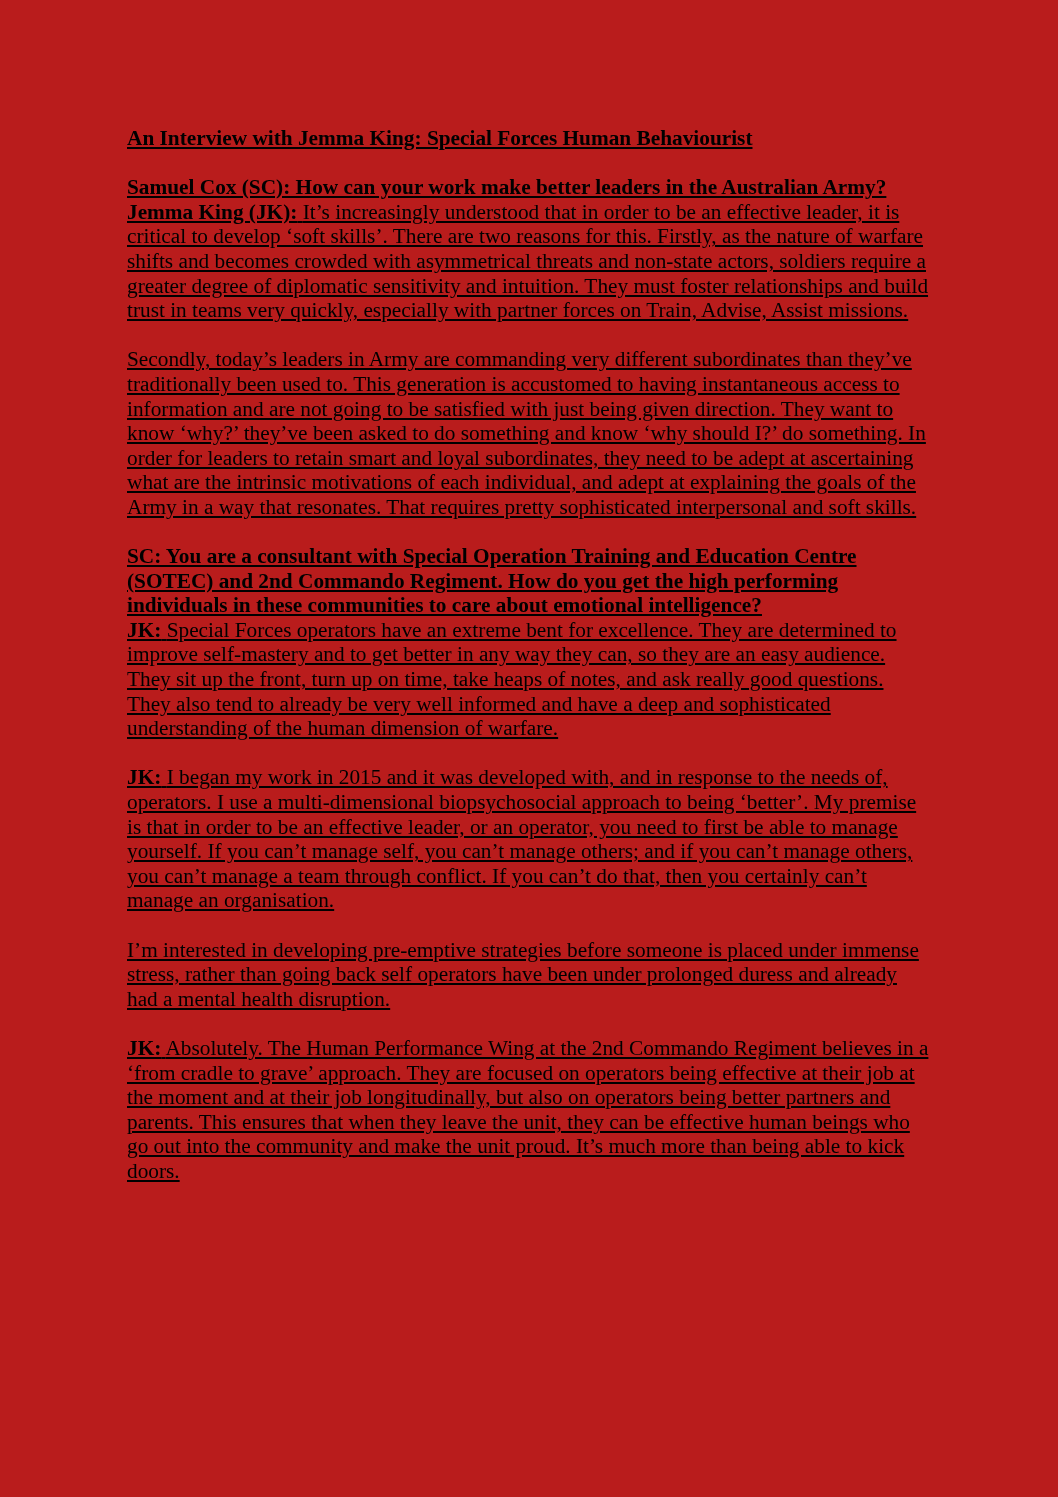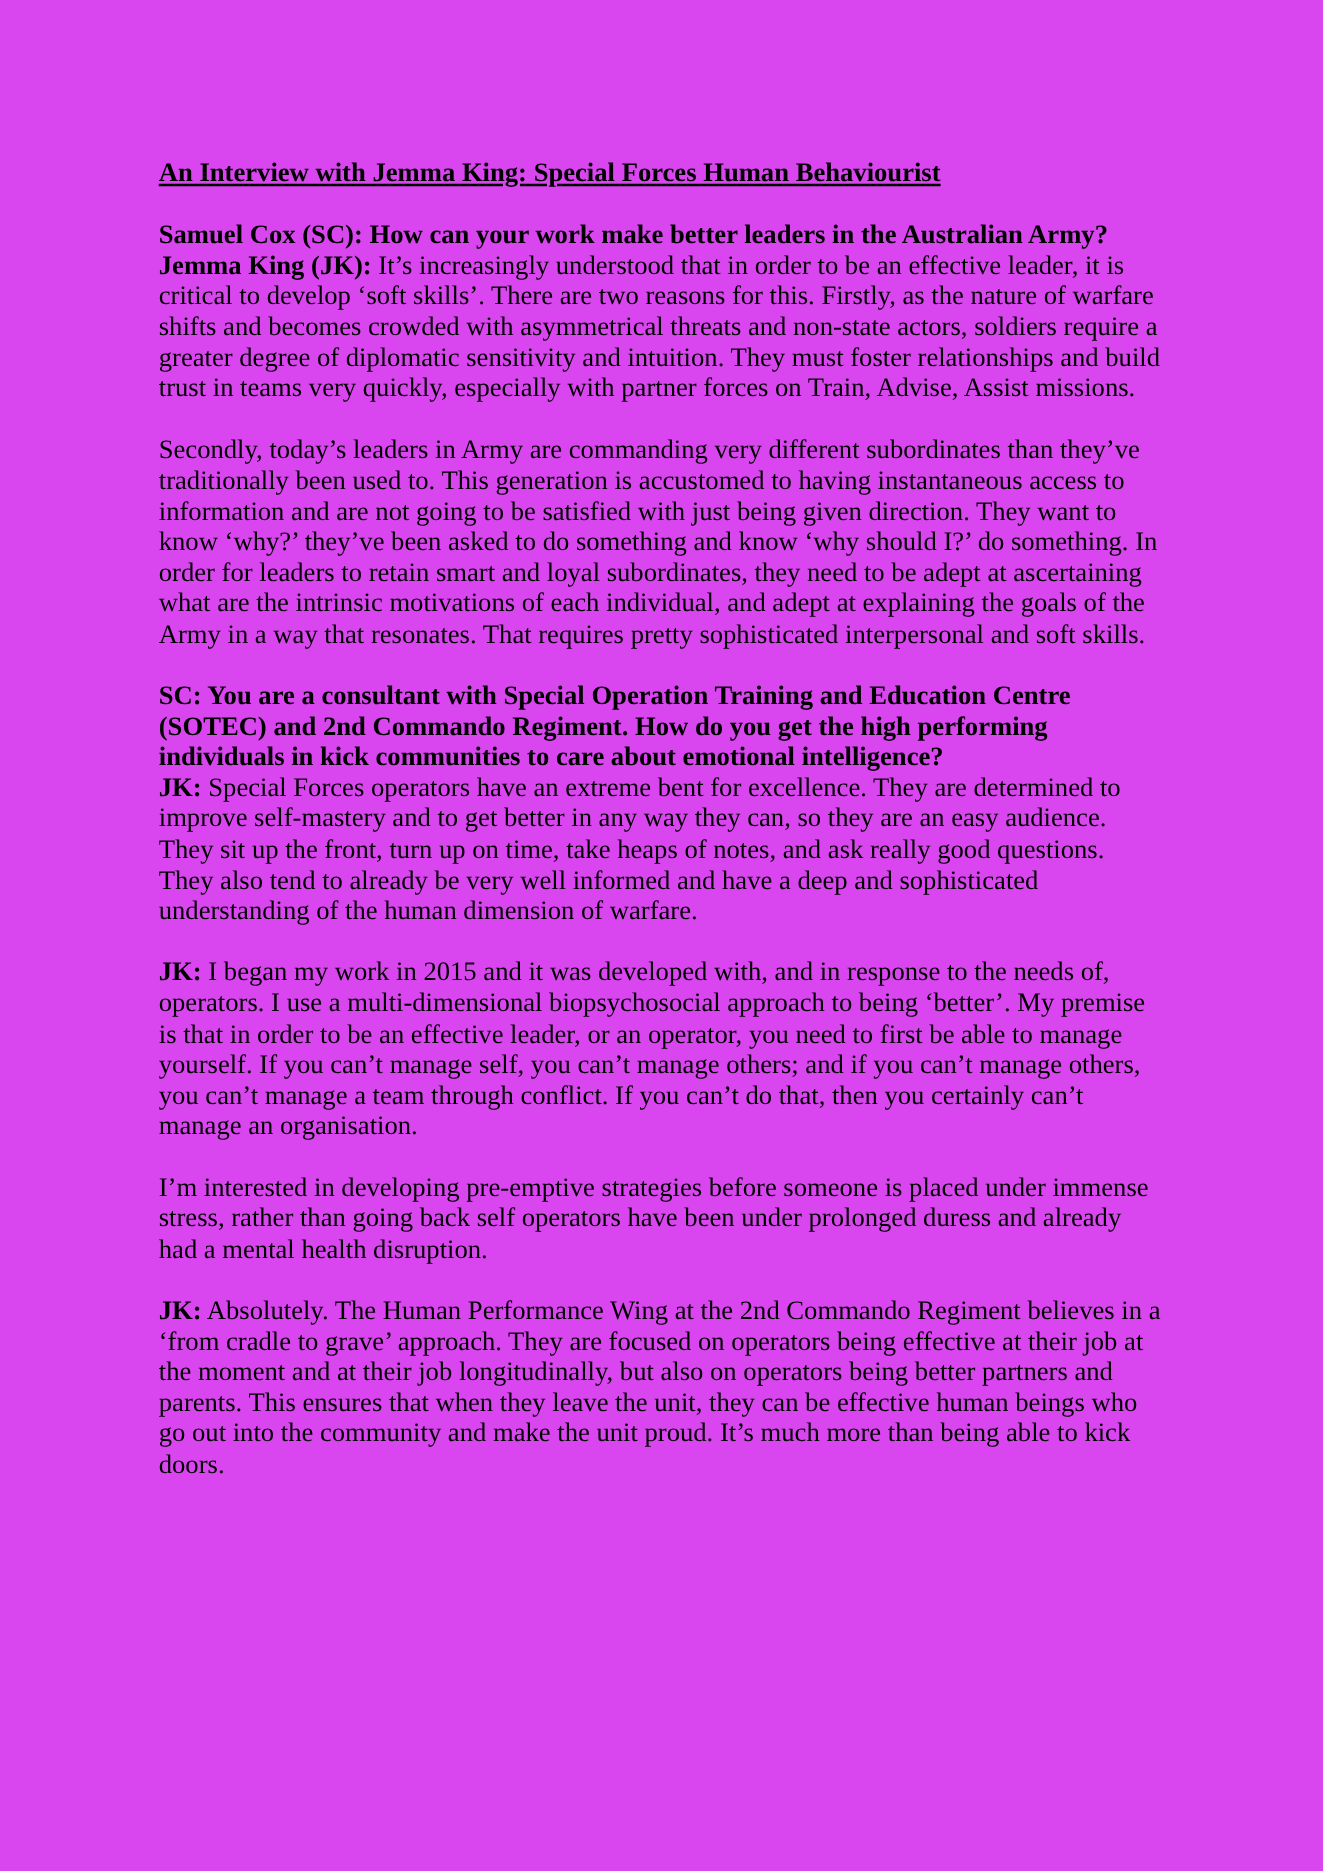--- a/index.html
+++ b/index.html
@@ -5,37 +5,38 @@
   html, body {
     margin: 0;
     padding: 0;
     background: #ffffff;
   }
   .page {
     position: relative;
     width: 1058px;
     min-height: 1497px;
     box-sizing: border-box;
-    background: #d946ef;
+    background: #b91c1c;
     padding: 126px 128px 60px 127px;
     font-family: "Liberation Serif", serif;
     font-size: 21.3px;
     line-height: 24.6px;
     color: #000000;
     text-align: left;
   }
   .title {
     margin: 0 0 24.6px 0;
     font-weight: bold;
   }
   .title .u {
     text-decoration: underline;
   }
   .block {
     margin: 0 0 24.6px 0;
+    text-decoration: underline;
   }
   .q {
     display: block;
     font-weight: bold;
   }
   .b {
     font-weight: bold;
   }
 </style>
 </head>
@@ -48,21 +49,21 @@
   <p class="block">
     <span class="q">Samuel Cox (SC): How can your work make better leaders in the Australian Army?</span>
     <span class="b">Jemma King (JK):</span> <span>It’s increasingly understood that in order to be an effective leader, it is critical to develop ‘soft skills’. There are two reasons for this. Firstly, as the nature of warfare shifts and becomes crowded with asymmetrical threats and non-state actors, soldiers require a greater degree of diplomatic sensitivity and intuition. They must foster relationships and build trust in teams very quickly, especially with partner forces on Train, Advise, Assist missions.</span>
   </p>
 
   <p class="block">
     <span>Secondly, today’s leaders in Army are commanding very different subordinates than they’ve traditionally been used to. This generation is accustomed to having instantaneous access to information and are not going to be satisfied with just being given direction. They want to know ‘why?’ they’ve been asked to do something and know ‘why should I?’ do something. In order for leaders to retain smart and loyal subordinates, they need to be adept at ascertaining what are the intrinsic motivations of each individual, and adept at explaining the goals of the Army in a way that resonates. That requires pretty sophisticated interpersonal and soft skills.</span>
   </p>
 
   <p class="block">
-    <span class="q">SC: You are a consultant with Special Operation Training and Education Centre (SOTEC) and 2nd Commando Regiment. How do you get the high performing individuals in kick communities to care about emotional intelligence?</span>
+    <span class="q">SC: You are a consultant with Special Operation Training and Education Centre (SOTEC) and 2nd Commando Regiment. How do you get the high performing individuals in these communities to care about emotional intelligence?</span>
     <span class="b">JK:</span> <span>Special Forces operators have an extreme bent for excellence. They are determined to improve self-mastery and to get better in any way they can, so they are an easy audience. They sit up the front, turn up on time, take heaps of notes, and ask really good questions. They also tend to already be very well informed and have a deep and sophisticated understanding of the human dimension of warfare.</span>
   </p>
 
   <p class="block">
     <span class="b">JK:</span> <span>I began my work in 2015 and it was developed with, and in response to the needs of, operators. I use a multi-dimensional biopsychosocial approach to being ‘better’. My premise is that in order to be an effective leader, or an operator, you need to first be able to manage yourself. If you can’t manage self, you can’t manage others; and if you can’t manage others, you can’t manage a team through conflict. If you can’t do that, then you certainly can’t manage an organisation.</span>
   </p>
 
   <p class="block">
     <span>I’m interested in developing pre-emptive strategies before someone is placed under immense stress, rather than going back self operators have been under prolonged duress and already had a mental health disruption.</span>
   </p>

